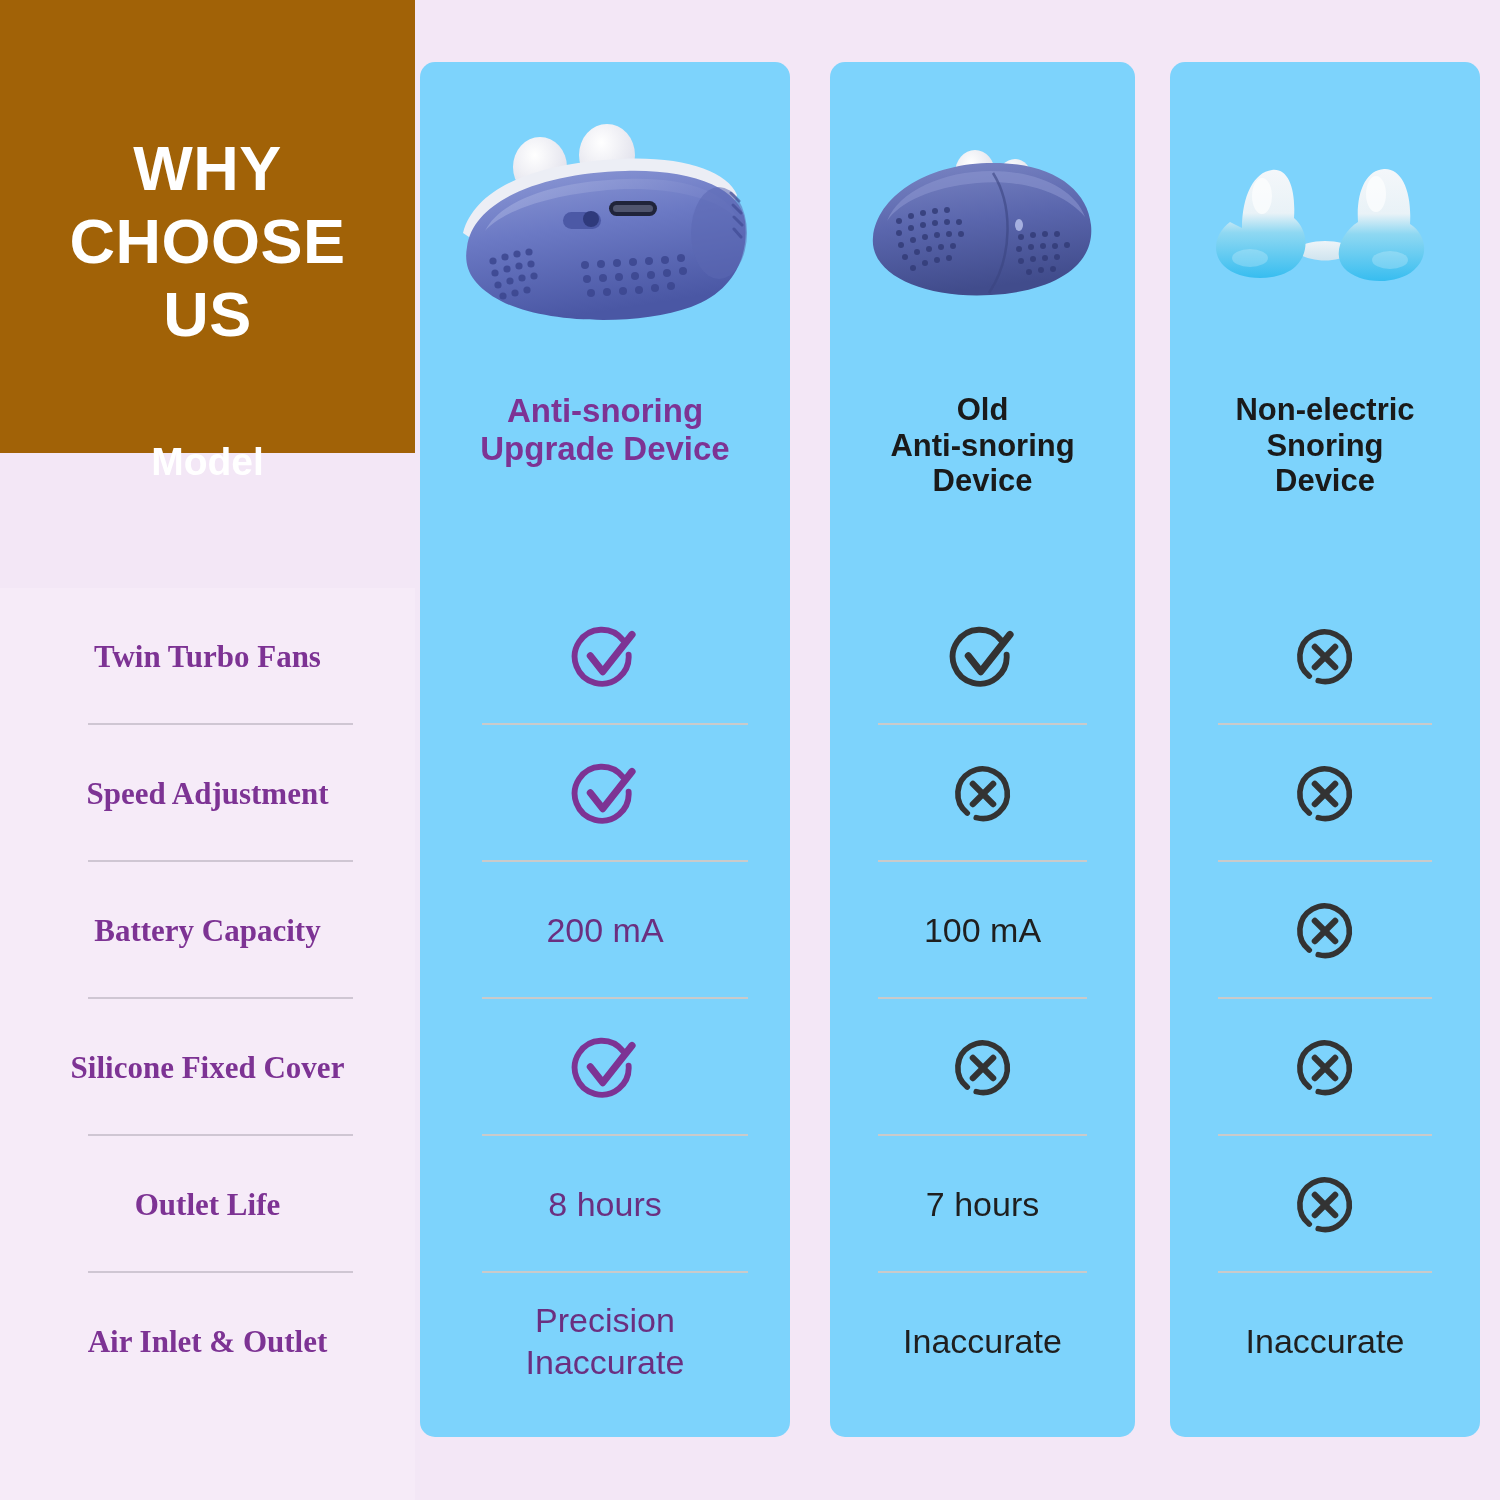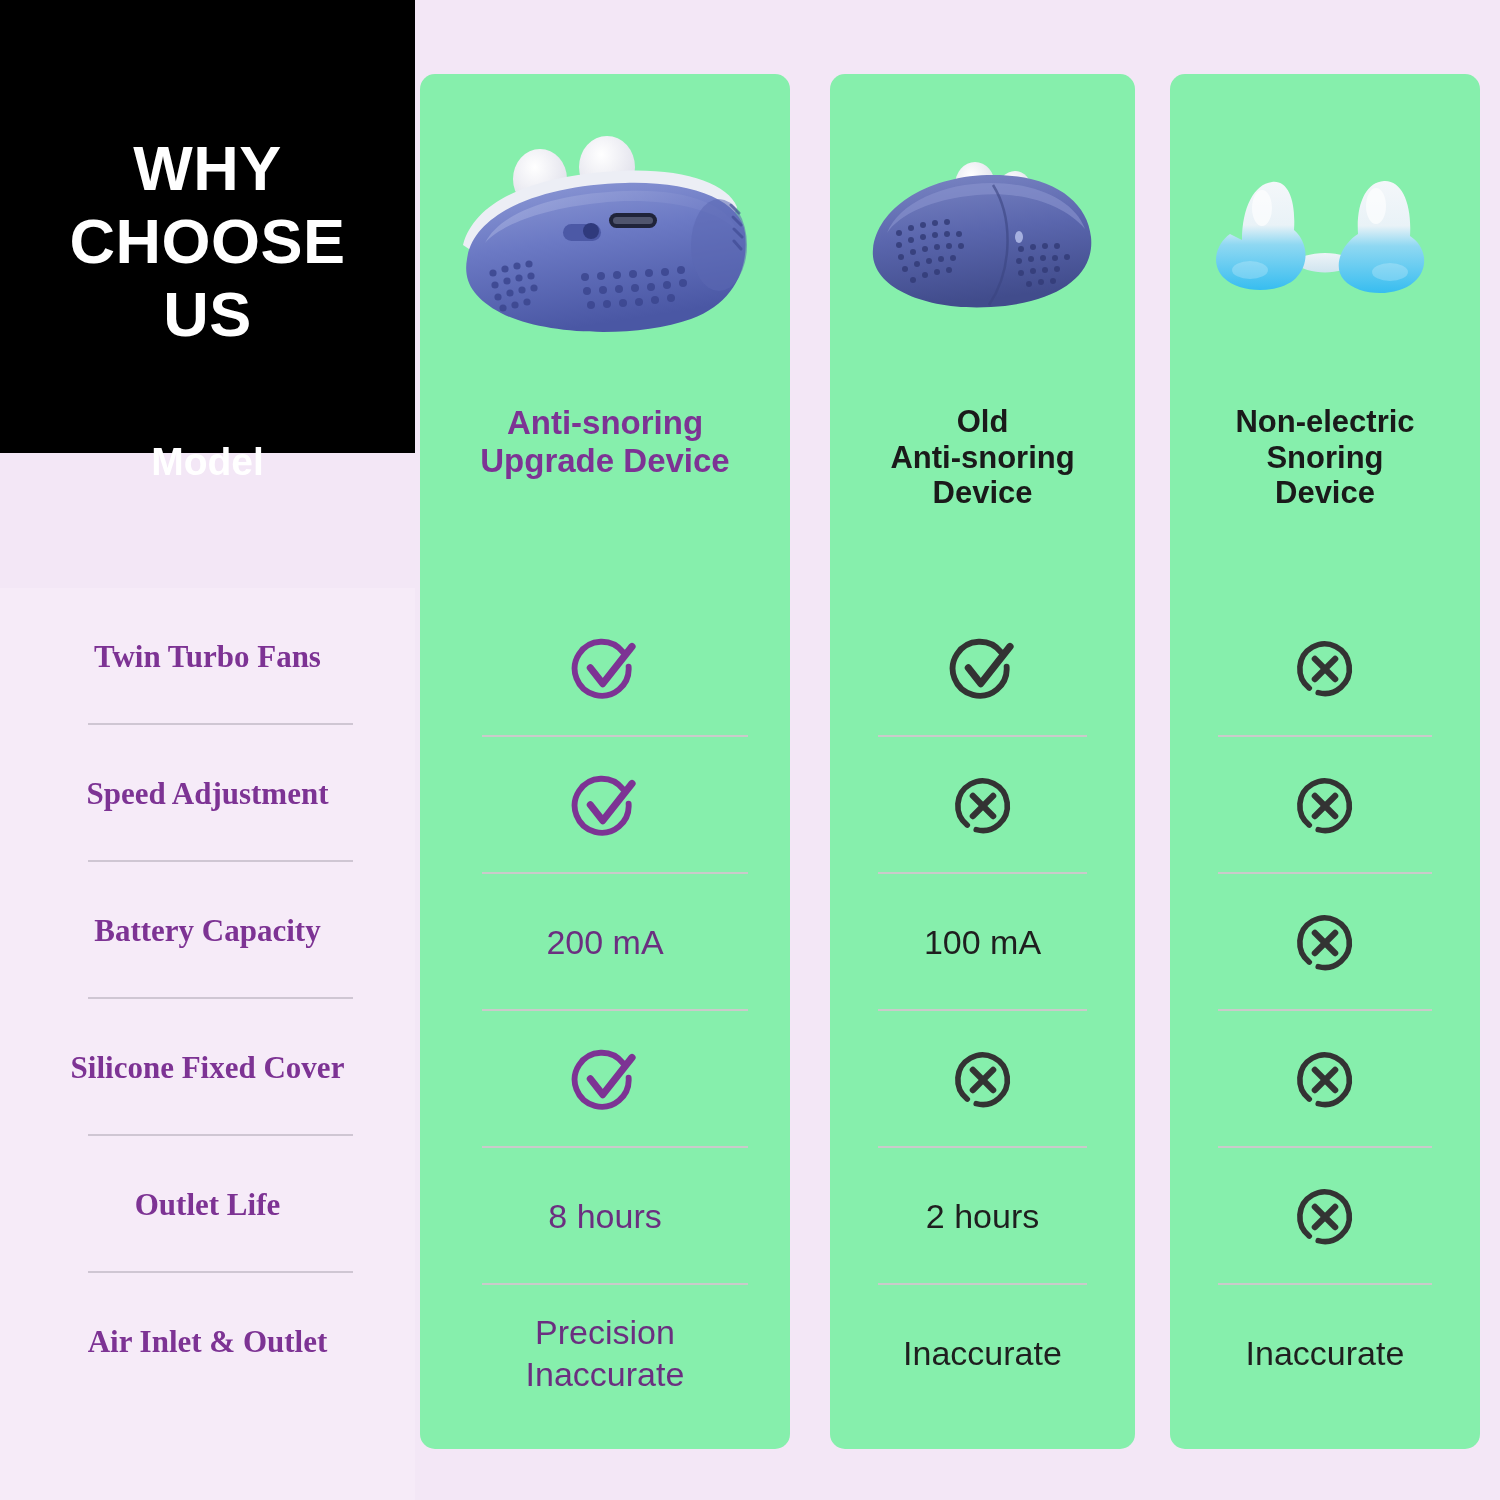--- a/index.html
+++ b/index.html
@@ -7,21 +7,21 @@
     width:1500px;height:1500px;
     background:#f3e7f6;
     font-family:"Liberation Sans", sans-serif;
     overflow:hidden;
   }
   .page{position:relative;width:1500px;height:1500px;}
 
   
   .left-purple{
     position:absolute;left:0;top:0;width:415px;height:453px;
-    background:#000000;
+    background:#a16207;
     z-index:1;
   }
   .why-title{
     position:absolute;left:0;top:132px;width:415px;
     text-align:center;color:#ffffff;
     font-size:63px;font-weight:bold;line-height:1.16;
     letter-spacing:0.5px;
   }
   .model-label{
     position:absolute;left:0;top:440px;width:415px;
@@ -43,22 +43,22 @@
     color:#7d3394;font-weight:bold;font-size:31px;
     text-align:center;line-height:1.2;padding:0 14px;font-family:Liberation Serif, serif;
   }
   .frow .fsep{
     position:absolute;left:88px;right:62px;bottom:0;height:2px;
     background:#cfc6d3;
   }
 
   
   .card{
-    position:absolute;top:74px;height:1375px;
-    background:#86efac;border-radius:15px;
+    position:absolute;top:62px;height:1375px;
+    background:#7dd3fc;border-radius:15px;
     z-index:2;
   }
   #card-1{left:420px;width:370px;}
   #card-2{left:830px;width:305px;}
   #card-3{left:1170px;width:310px;}
 
   .card-head{
     position:relative;height:526px;
     display:flex;flex-direction:column;align-items:center;
   }
@@ -385,21 +385,21 @@
         <span class="icon-wrap">
           <svg viewBox="0 0 64 64" width="72" height="72">
             <path d="M18 49 A22 22 0 1 1 26 53" fill="none" stroke="#333333" stroke-width="5" stroke-linecap="round"></path>
             <line x1="23" y1="23" x2="41" y2="41" stroke="#333333" stroke-width="5.6" stroke-linecap="round"></line>
             <line x1="41" y1="23" x2="23" y2="41" stroke="#333333" stroke-width="5.6" stroke-linecap="round"></line>
           </svg>
         </span>
         <div class="cell-sep"></div>
       </div>
       <div class="cell">
-        <div class="cell-text">2 hours</div>
+        <div class="cell-text">7 hours</div>
         <div class="cell-sep"></div>
       </div>
       <div class="cell">
         <div class="cell-text">Inaccurate</div>
       </div>
     </div>
   </div>
 
   <div class="card" id="card-3">
     <div class="card-head">

